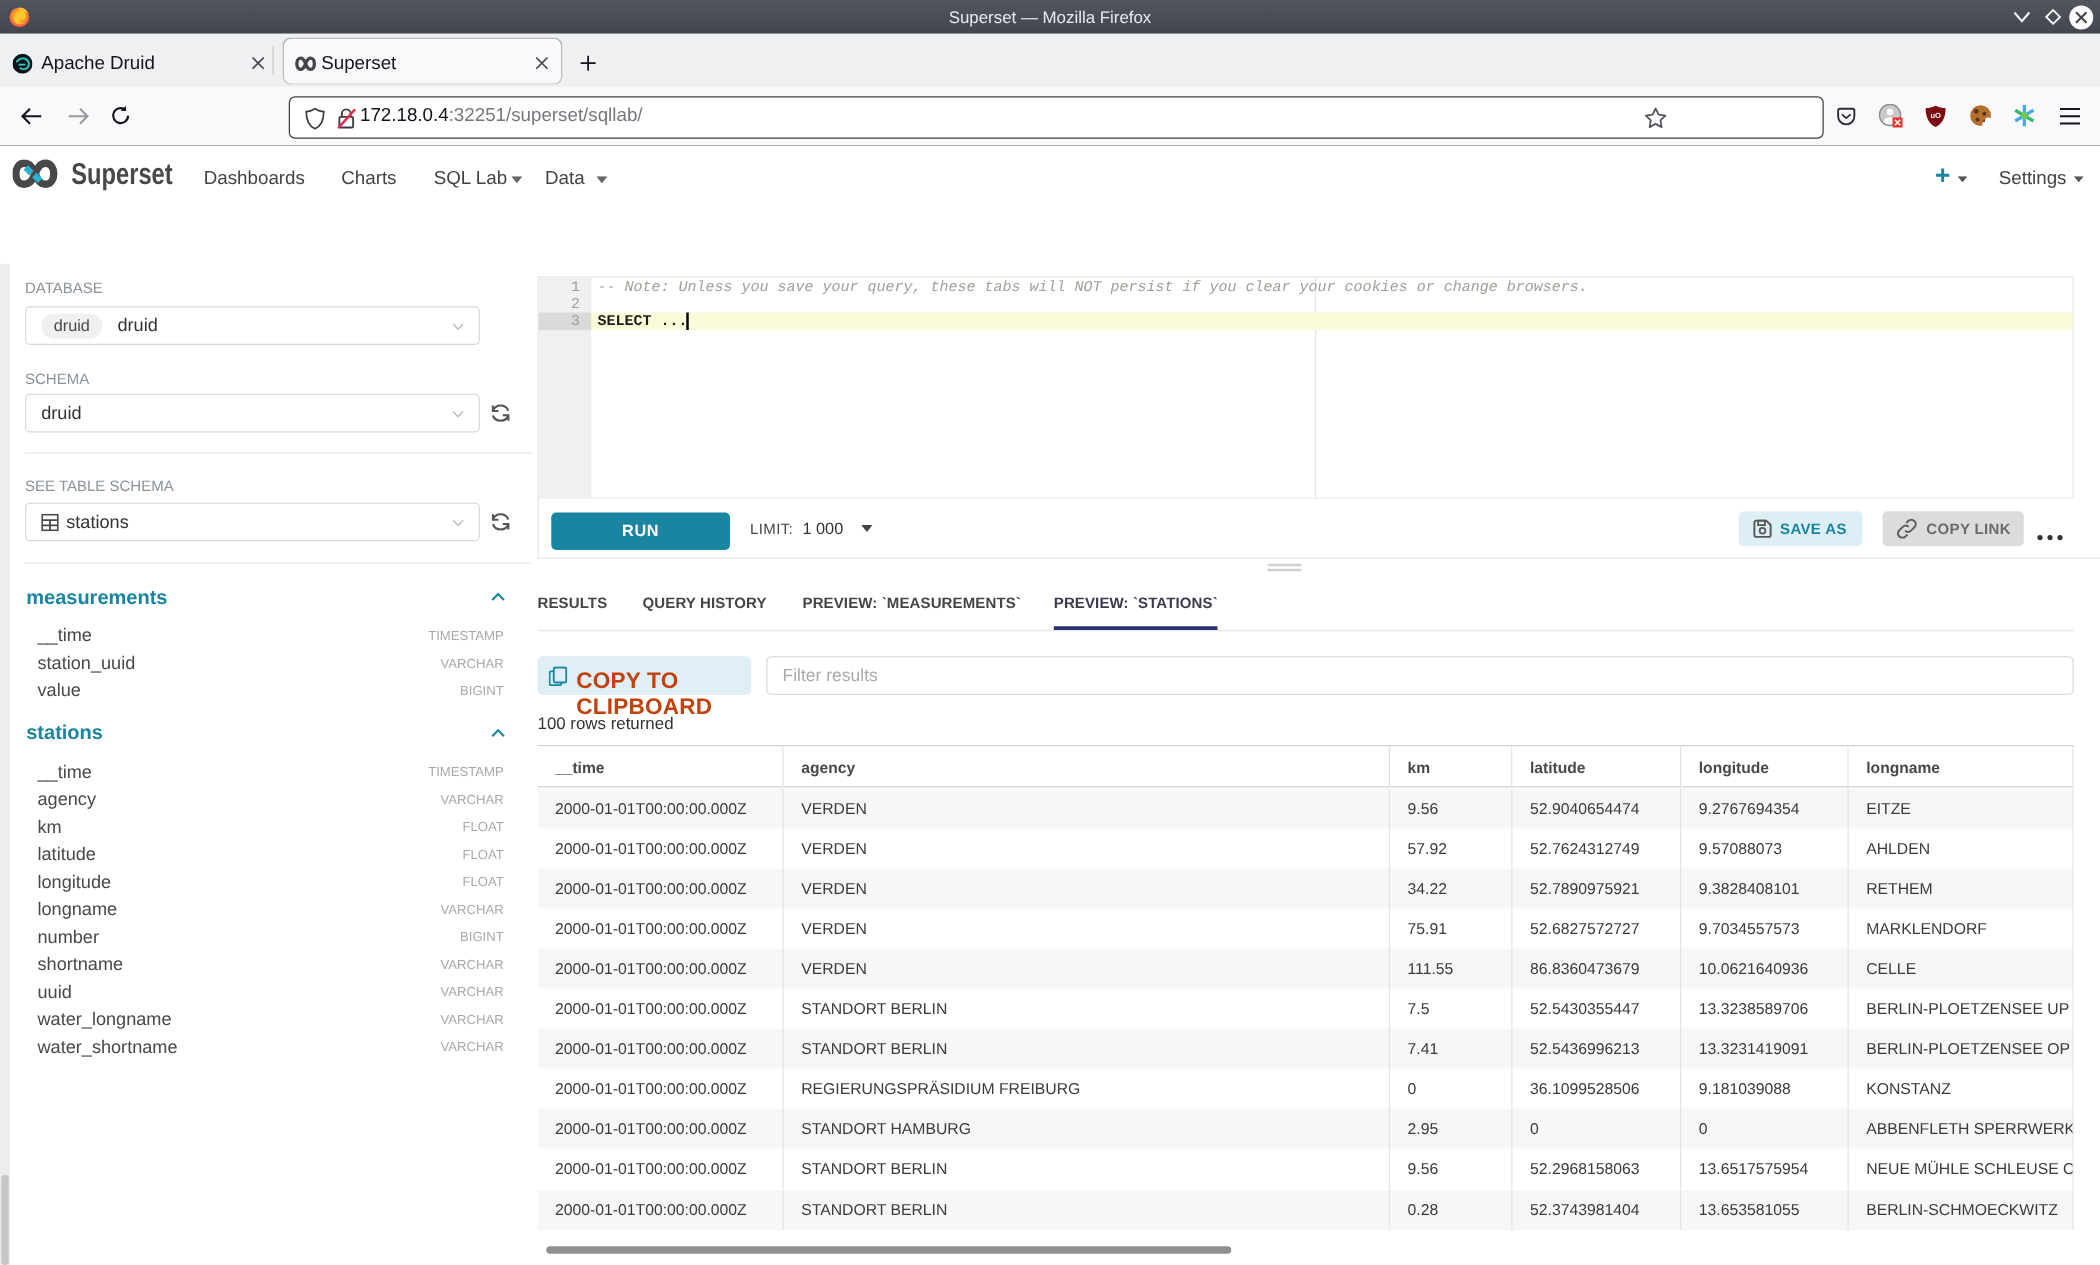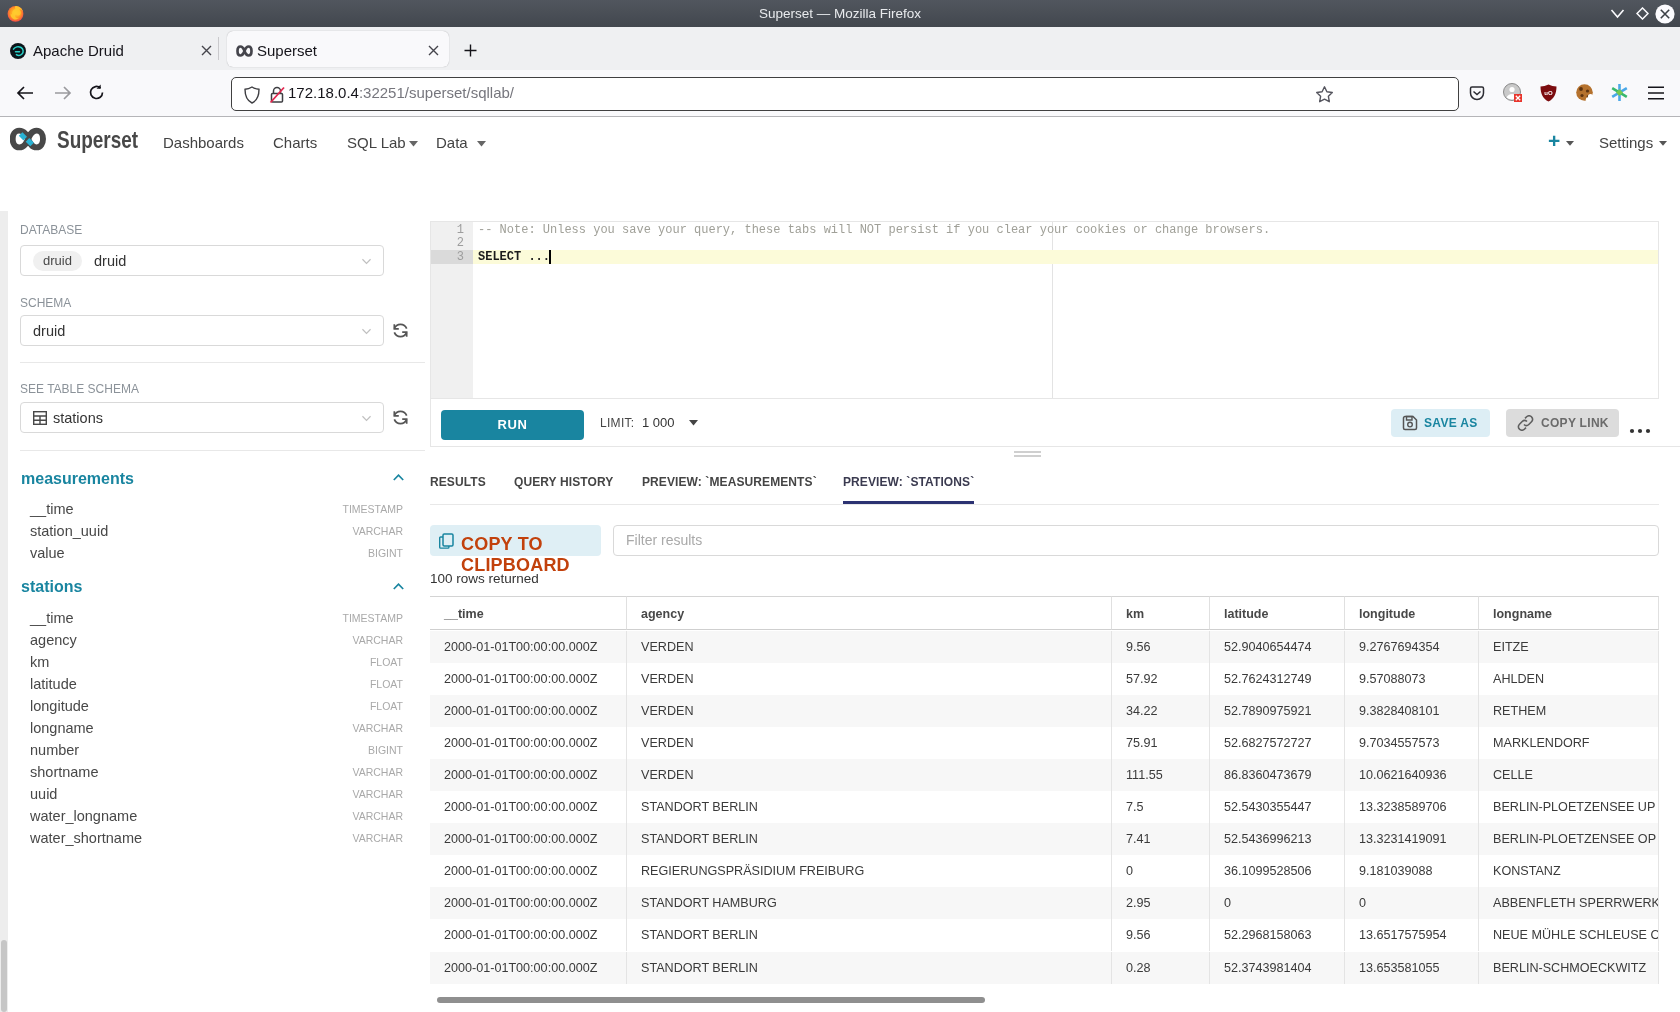--- a/index.html
+++ b/index.html
@@ -282,21 +282,21 @@
   <div id="leftthumb" class="abs"></div>
   <div id="sidebar"></div>
   <div id="editor" class="abs">
     <div id="gutter"></div>
     <div class="abs" style="left:621px;top:0;width:1px;height:176px;background:#e3e3e3"></div>
     <div class="abs" style="left:42px;top:28px;width:1185px;height:14px;background:#fcfbd9"></div>
     <div class="abs" style="left:0;top:28px;width:42px;height:14px;background:#dadada"></div>
     <div class="lnum" style="top:1px">1</div>
     <div class="lnum" style="top:14px">2</div>
     <div class="lnum" style="top:28px">3</div>
-    <div class="abs" style="left:47px;top:1px;font-size:12px;color:#a0a098;white-space:pre">-- Note: Unless you save your query, these tabs will NOT persist if you clear your cookies or change browsers.</div>
+    <div class="abs" style="left:47px;top:1px;font-size:12px;font-style:italic;color:#a0a098;white-space:pre">-- Note: Unless you save your query, these tabs will NOT persist if you clear your cookies or change browsers.</div>
     <div class="abs" style="left:47px;top:28px;font-size:12px;font-weight:bold;color:#1c1c1c;white-space:pre">SELECT ...</div>
     <div class="abs" style="left:118px;top:28px;width:2px;height:14px;background:#000"></div>
   </div>
   <div id="toolbar" class="abs">
     <div id="runbtn">RUN</div>
     <div class="abs" style="left:169px;top:17px;font-size:12px;color:#454545;letter-spacing:.3px">LIMIT:</div>
     <div class="abs" style="left:211px;top:16px;font-size:13px;color:#333">1 000</div>
     <svg class="abs" style="left:258px;top:21px" width="9" height="6" viewBox="0 0 9 6">
         <path d="M0 0 H9 L4.5 5.5Z" fill="#444"></path>
       </svg>

